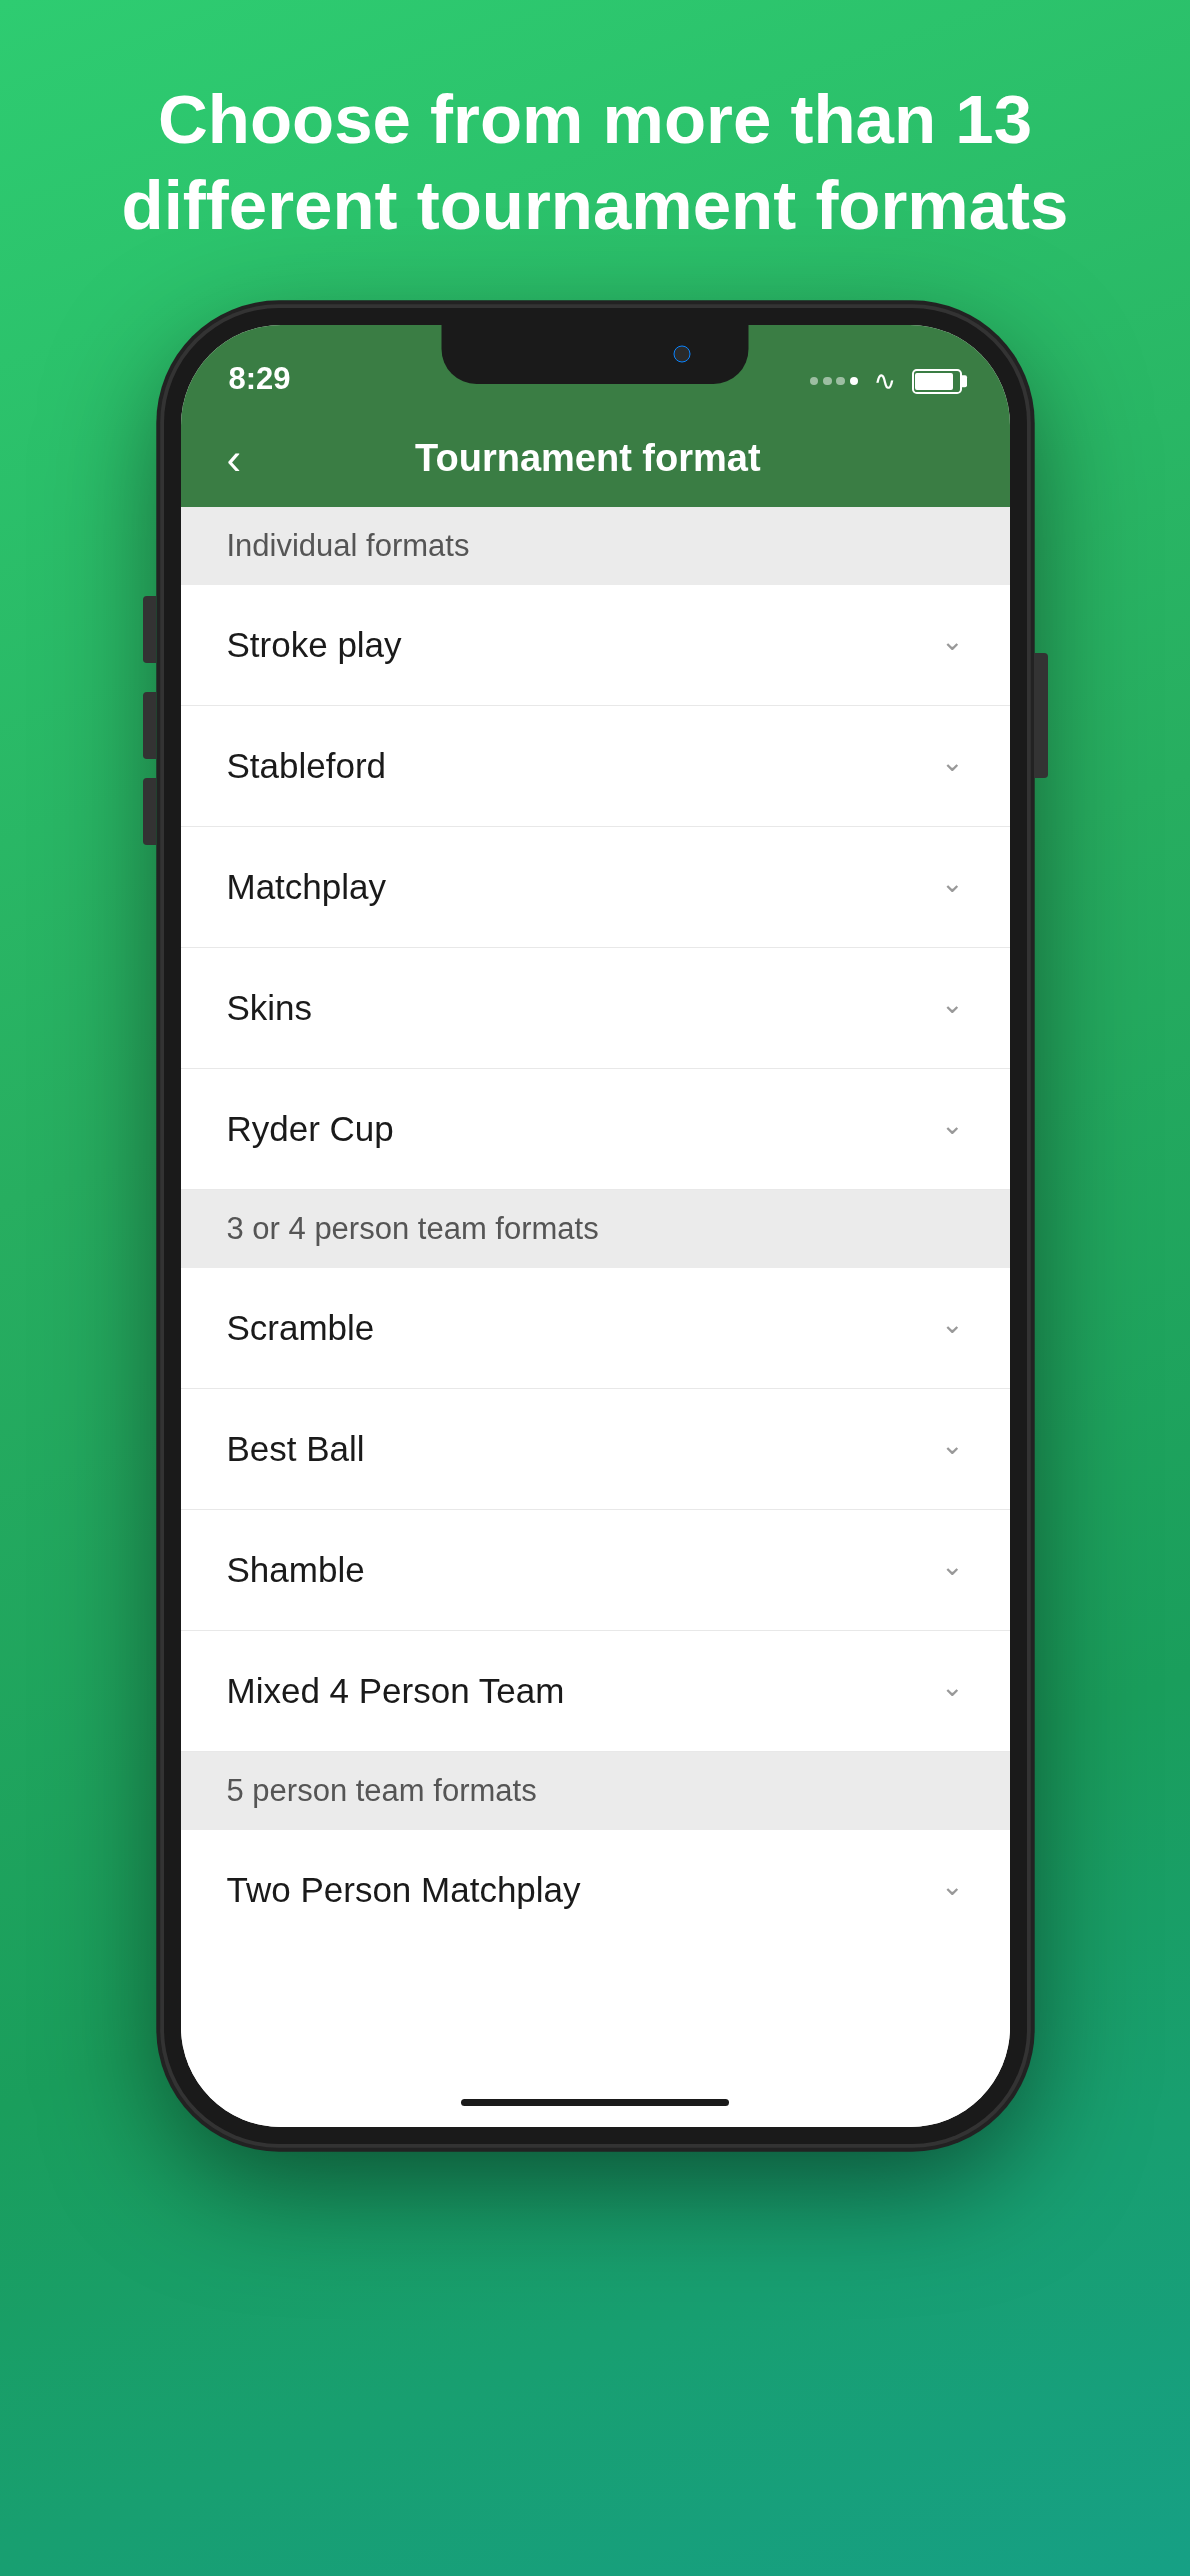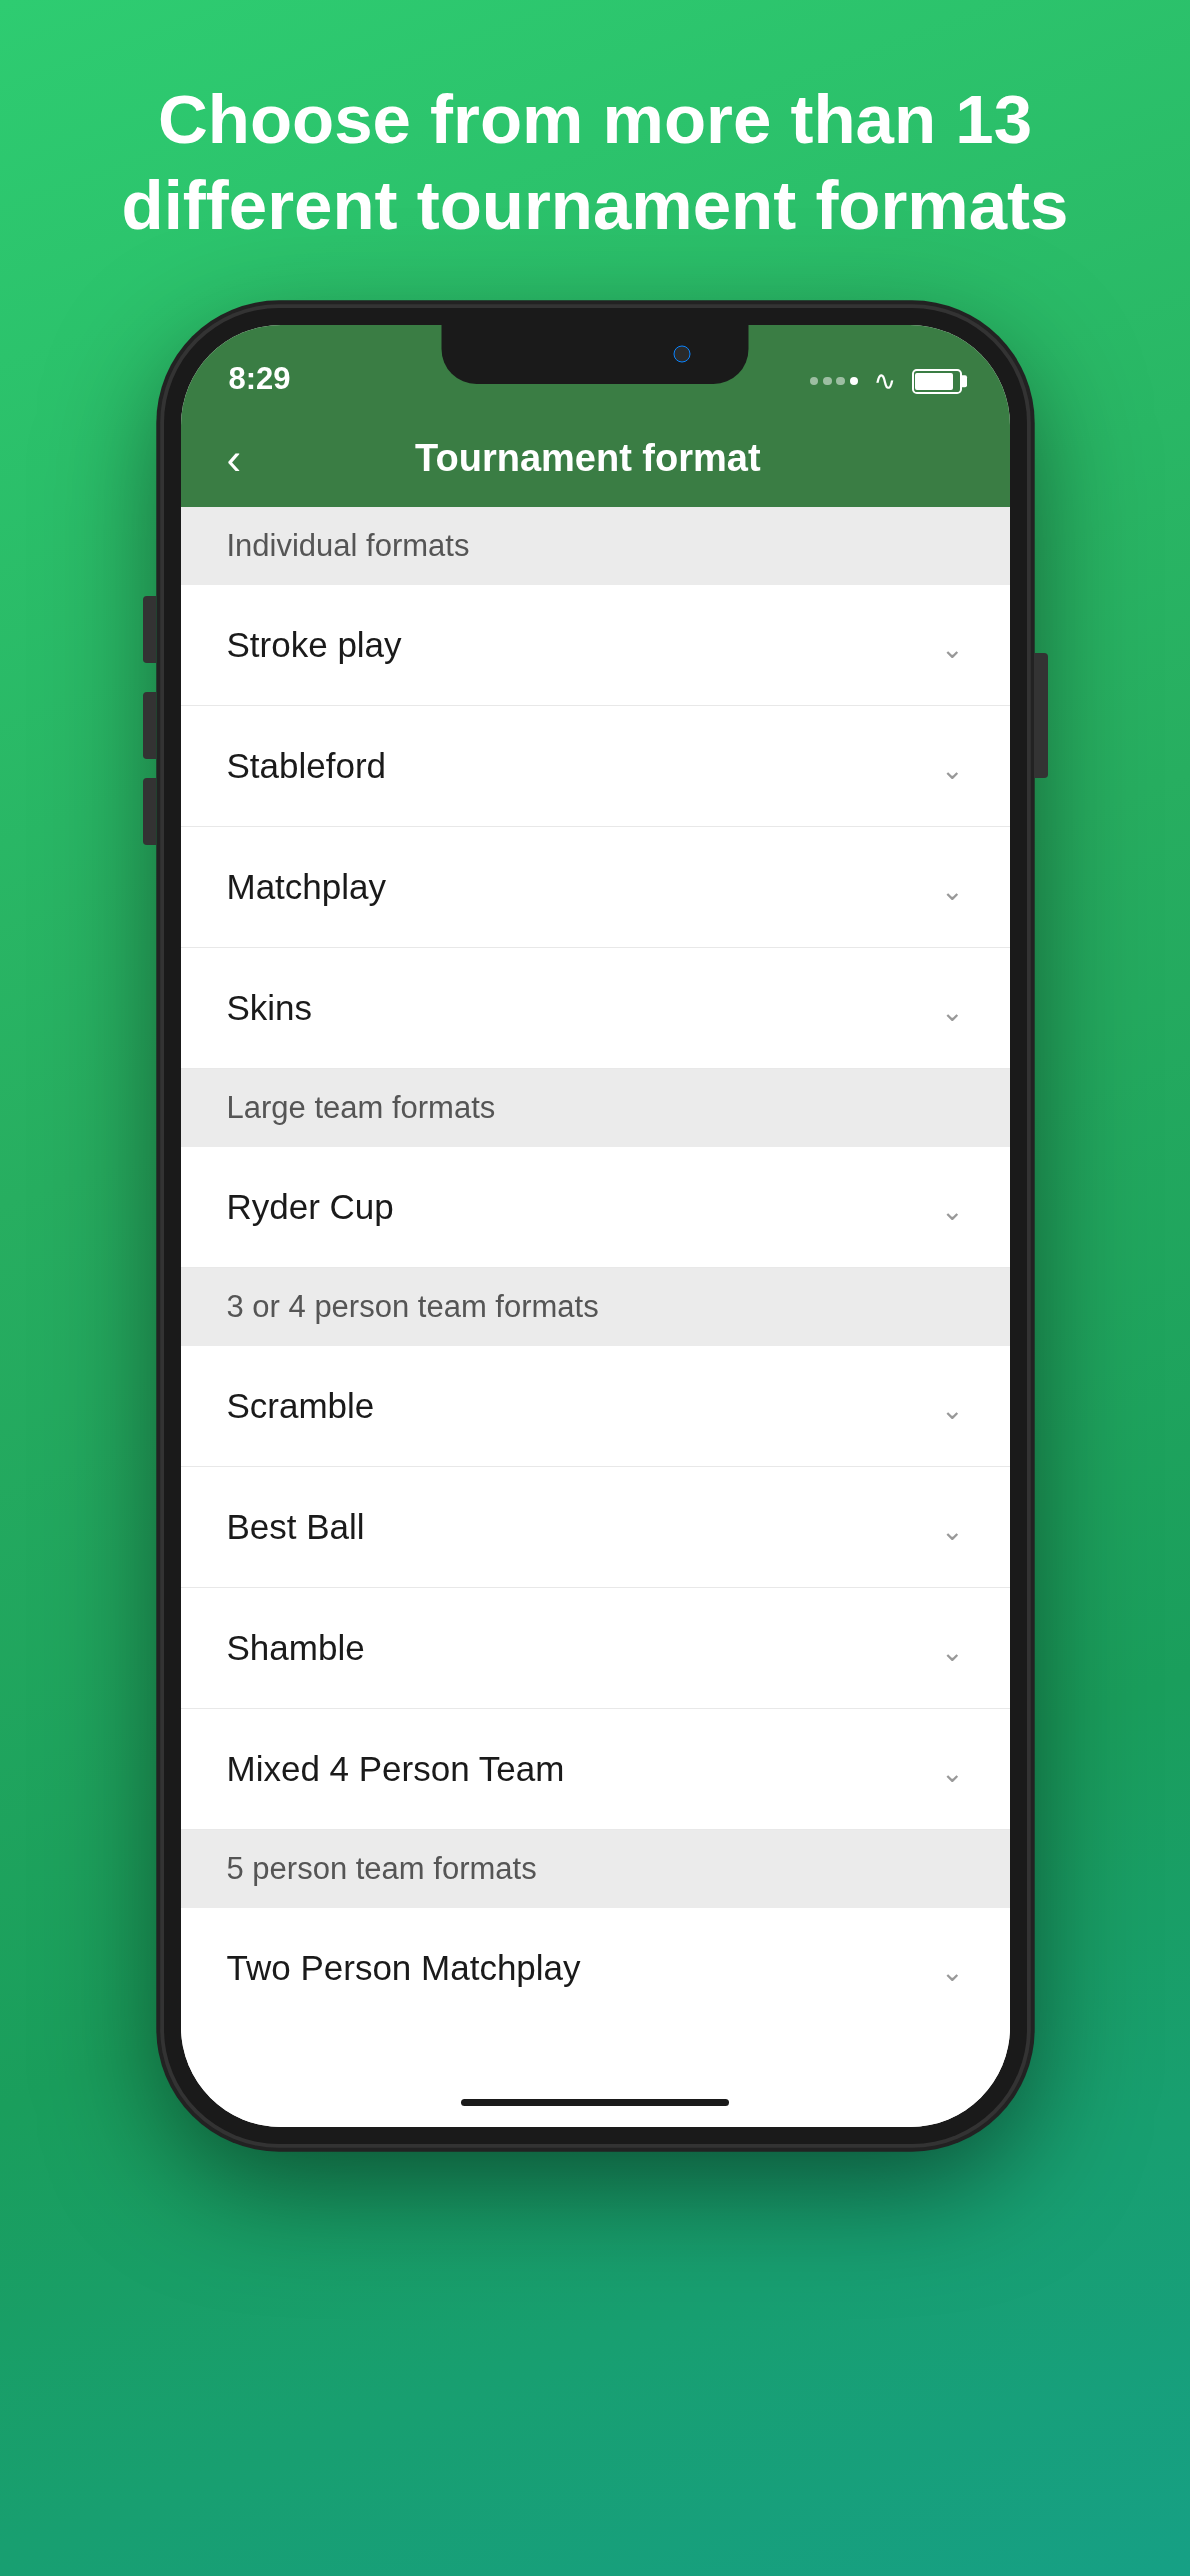--- a/index.html
+++ b/index.html
@@ -205,21 +205,21 @@
       padding: 21px 46px;
       font-size: 31px;
       color: #555;
       font-weight: 400;
     }
 
     .list-item {
       background: white;
       padding: 40px 46px;
       display: flex;
-      align-items: flex-end;
+      align-items: flex-start;
       justify-content: space-between;
       border-bottom: 1px solid #e8e8e8;
       cursor: pointer;
     }
 
     .list-item:last-of-type {
       border-bottom: none;
     }
 
     .list-item-label {
@@ -292,21 +292,20 @@
           <span class="chevron-down">⌄</span>
         </div>
         <div class="list-item">
           <span class="list-item-label">Matchplay</span>
           <span class="chevron-down">⌄</span>
         </div>
         <div class="list-item">
           <span class="list-item-label">Skins</span>
           <span class="chevron-down">⌄</span>
         </div>
-        <div class="section-header">Large team formats</div>
         <div class="list-item">
           <span class="list-item-label">Ryder Cup</span>
           <span class="chevron-down">⌄</span>
         </div>
         <div class="section-header">3 or 4 person team formats</div>
         <div class="list-item">
           <span class="list-item-label">Scramble</span>
           <span class="chevron-down">⌄</span>
         </div>
         <div class="list-item">

